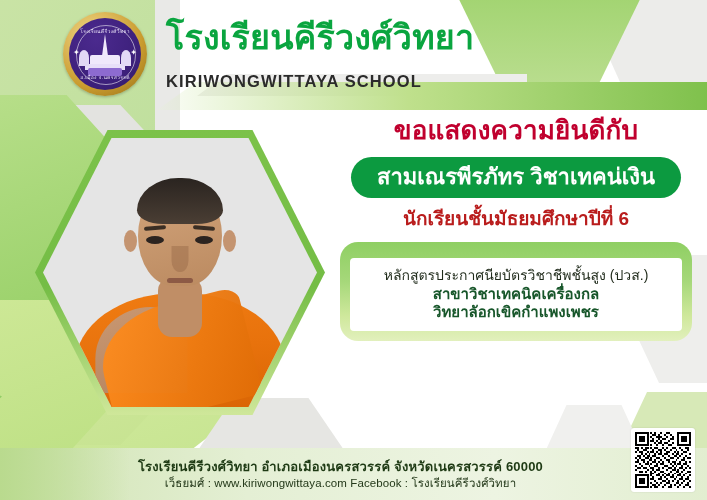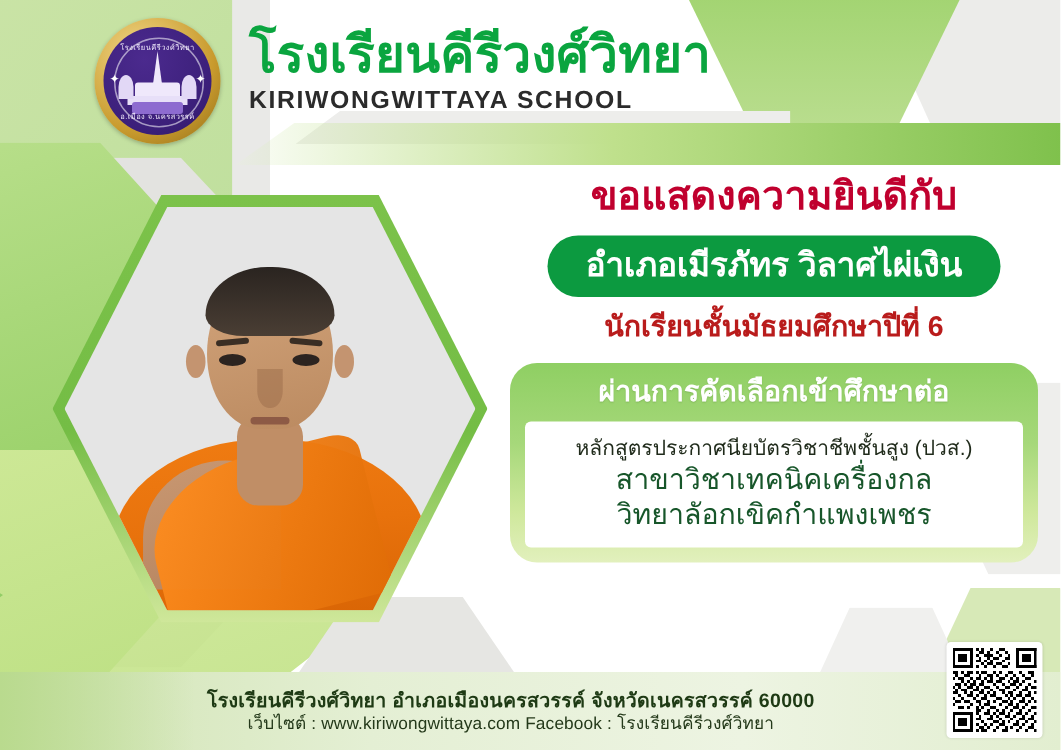--- a/index.html
+++ b/index.html
@@ -150,21 +150,21 @@
   .logo .arc-top{top:9px;}
   .logo .arc-bot{bottom:9px;}
 
   .titles{position:absolute;left:166px;top:20px;}
   .title-th{
     font-size:34px;font-weight:bold;color:#0aa53f;line-height:1.02;
     letter-spacing:.2px;white-space:nowrap;
   }
   .title-en{
     font-size:16.5px;font-weight:bold;color:#2b2b2b;letter-spacing:1.1px;
-    margin-top:3px;white-space:nowrap;
+    margin-top:17px;white-space:nowrap;
   }
 
   
   .photo-wrap{position:absolute;left:35px;top:130px;width:290px;height:285px;}
   .photo-outer{
     position:absolute;inset:0;
     background:linear-gradient(180deg,#7cc24a 0%,#74bd45 55%,#cfe79a 100%);
     clip-path:polygon(25% 0,75% 0,100% 50%,75% 100%,25% 100%,0 50%);
   }
   .photo-inner{
@@ -265,21 +265,21 @@
   .pass-title{
     color:#ffffff;font-size:19px;font-weight:bold;line-height:1.25;
     text-shadow:0 1px 1px rgba(60,110,30,.25);
   }
   .detail-card{
     margin-top:8px;background:#ffffff;border-radius:4px;
     padding:8px 10px 10px;
   }
   .detail-line1{font-size:14px;color:#1f2a1a;line-height:1.3;}
   .detail-line2,.detail-line3{
-    font-size:19px;font-weight:normal;color:#17562a;line-height:1.22;
+    font-size:15px;font-weight:bold;color:#17562a;line-height:1.22;
   }
   .detail-line2{margin-top:1px;}
 
   
   .footer-text{
     position:absolute;left:0;right:0;bottom:8px;text-align:center;
     padding-right:26px;
   }
   .f-line1{
     font-size:13px;font-weight:bold;color:#1e3a14;letter-spacing:.2px;line-height:1.35;
@@ -359,37 +359,36 @@
       <div class="p-eye-l"></div>
       <div class="p-eye-r"></div>
       <div class="p-nose"></div>
       <div class="p-mouth"></div>
     </div>
   </div>
 
   <div class="content">
     <div class="headline">ขอแสดงความยินดีกับ</div>
 
-    <div class="name-badge">อำเภอเมีรภัทร  วิลาศไผ่เงิน</div>
+    <div class="name-badge">สามเณรพีรภัทร  วิชาเทคน่เงิน</div>
 
     <div class="grade">นักเรียนชั้นมัธยมศึกษาปีที่ 6</div>
 
     <div class="pass-card">
-      <div class="pass-title">ผ่านการคัดเลือกเข้าศึกษาต่อ</div>
       <div class="detail-card">
         <div class="detail-line1">หลักสูตรประกาศนียบัตรวิชาชีพชั้นสูง (ปวส.)</div>
         <div class="detail-line2">สาขาวิชาเทคนิคเครื่องกล</div>
         <div class="detail-line3">วิทยาลัอกเขิคกำแพงเพชร</div>
       </div>
     </div>
   </div>
 
   <div class="footer-text">
     <div class="f-line1">โรงเรียนคีรีวงศ์วิทยา   อำเภอเมืองนครสวรรค์   จังหวัดเนครสวรรค์ 60000</div>
-    <div class="f-line2">เว็บไซต์ : www.kiriwongwittaya.com Facebook : โรงเรียนคีรีวงศ์วิทยา</div>
+    <div class="f-line2">เว็ธยมศ์ : www.kiriwongwittaya.com Facebook : โรงเรียนคีรีวงศ์วิทยา</div>
   </div>
 
   <div class="qr">
     <svg viewBox="0 0 29 29" shape-rendering="crispEdges">
       <rect width="29" height="29" fill="#ffffff"></rect>
       <g fill="#000000">
         <rect x="0" y="0" width="7" height="1"></rect>
           <rect x="0" y="6" width="7" height="1"></rect>
         <rect x="0" y="0" width="1" height="7"></rect>
           <rect x="6" y="0" width="1" height="7"></rect>

